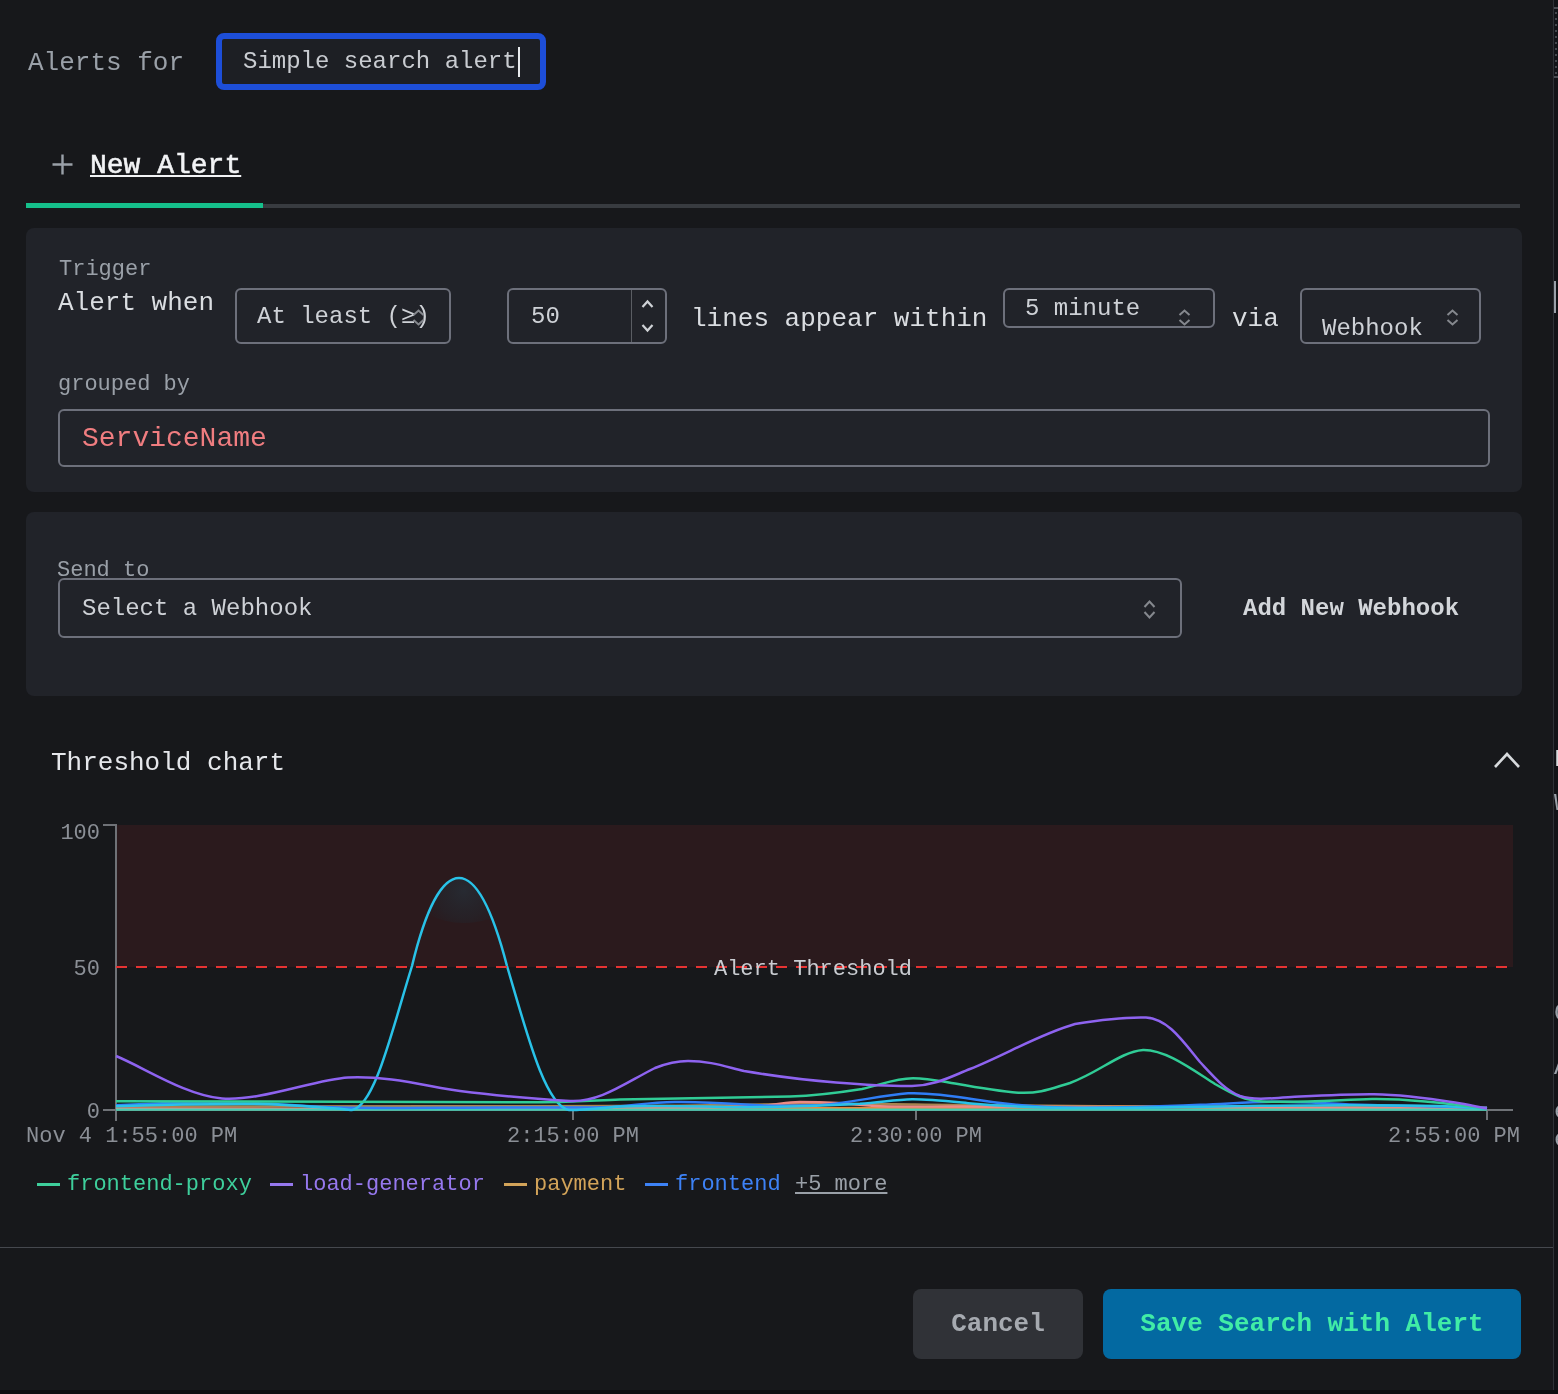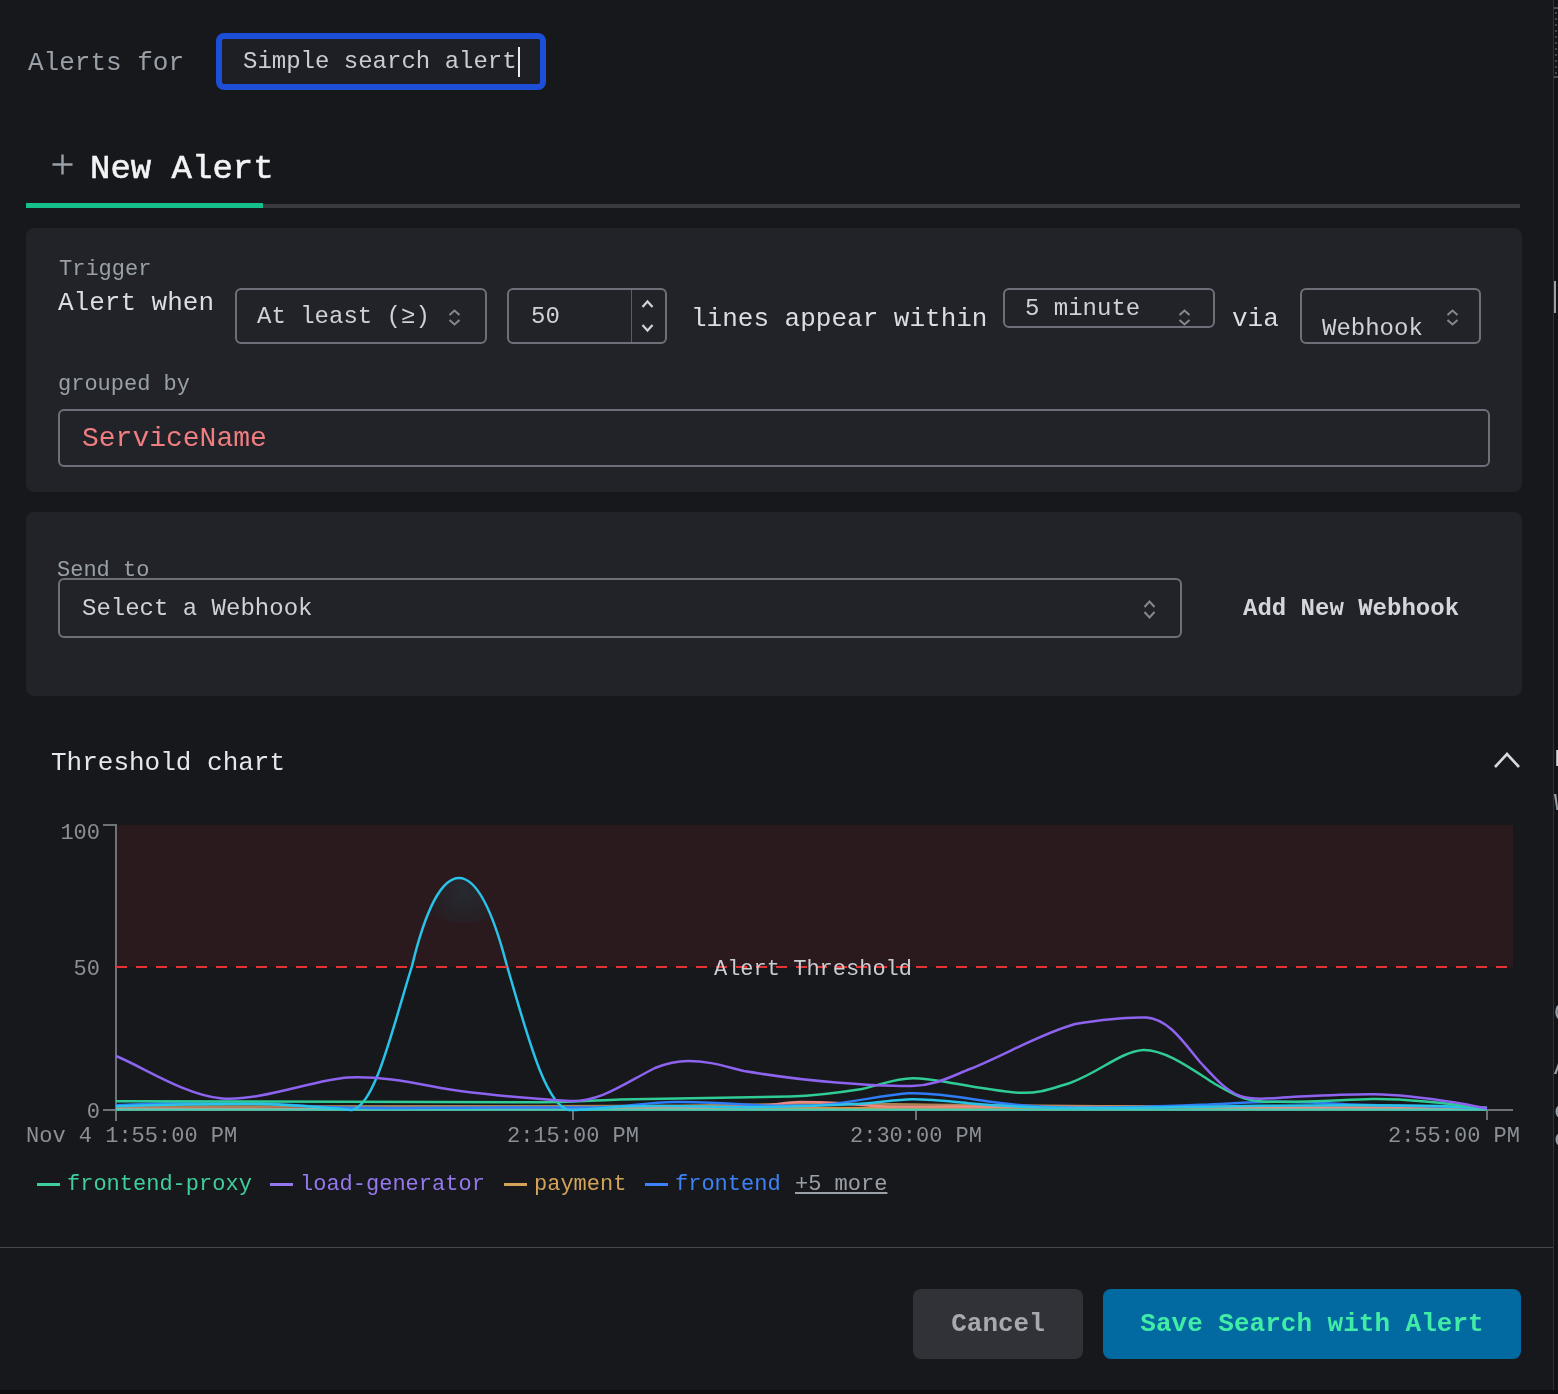--- a/index.html
+++ b/index.html
@@ -15,29 +15,29 @@
 
   <div class="abs gray" style="left:28px; top:48px; font-size:26px;">Alerts for</div>
   <div class="abs" style="left:216px; top:33px; width:330px; height:57px; border:6px solid #1d4ed8; border-radius:8px; background:#1d1f24; display:flex; align-items:center;">
     <span style="margin-left:21px; font-size:24px; color:#c9ccd1;">Simple search alert</span>
     <span style="display:inline-block; width:2px; height:30px; background:#e8eaed; margin-left:1px;"></span>
   </div>
 
   <svg class="abs" style="left:51px; top:153px;" width="23" height="23" viewBox="0 0 23 23">
     <path d="M11.5 1.5 V21.5 M1.5 11.5 H21.5" stroke="#9aa0a8" stroke-width="2.4" fill="none"></path>
   </svg>
-  <div class="abs" style="left:90px; top:150px; font-size:34px; color:#f2f3f5; -webkit-text-stroke:0.6px #f2f3f5;">New Alert</div>
+  <div class="abs" style="left:90px; top:150px; font-size:28px; color:#f2f3f5;text-decoration:underline; -webkit-text-stroke:0.6px #f2f3f5;">New Alert</div>
   <div class="abs" style="left:26px; top:204px; width:1494px; height:4px; background:#383b40;"></div>
   <div class="abs" style="left:26px; top:203px; width:237px; height:5px; background:#15c08b;"></div>
 
   <div class="panel" style="top:228px; height:264px;"></div>
   <div class="abs gray" style="left:59px; top:257px; font-size:22px;">Trigger</div>
   <div class="abs" style="left:58px; top:288px; font-size:26px; color:#dadde1;">Alert when</div>
 
-  <div class="ctl" style="left:235px; top:288px; width:252px; height:56px;">
+  <div class="ctl" style="left:235px; top:288px; width:216px; height:56px;">
     <span style="margin-left:20px;">At least (≥)</span>
     <svg class="abs" style="right:24px; top:19px;" width="13" height="17" viewBox="0 0 13 17">
       <path d="M1.5 6 L6.5 1.5 L11.5 6" stroke="#85888e" stroke-width="2" fill="none"></path>
       <path d="M1.5 11 L6.5 15.5 L11.5 11" stroke="#85888e" stroke-width="2" fill="none"></path>
     </svg>
   </div>
 
   <div class="ctl" style="left:507px; top:288px; width:160px; height:56px;">
     <span style="margin-left:22px;">50</span>
     <div class="abs" style="right:33px; top:0px; width:1px; height:52px; background:#5a5d63;"></div>

